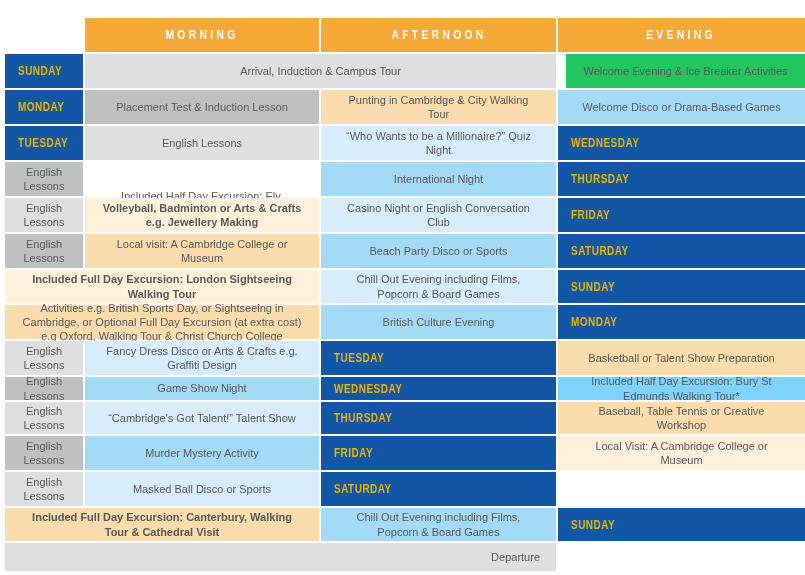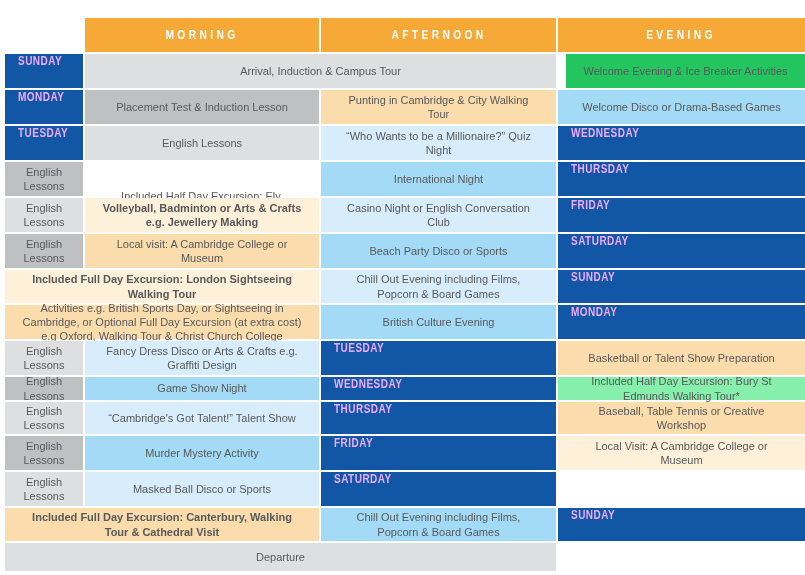--- a/index.html
+++ b/index.html
@@ -30,23 +30,24 @@
     justify-content: center;
     color: #ffffff;
     font-size: 12px;
     font-weight: 700;
     letter-spacing: 4px;
     text-transform: uppercase;
   }
   .col-header > span { transform: scaleX(0.85); transform-origin: center; white-space: nowrap; }
   .day-cell {
     display: flex;
+    align-items: center;
     justify-content: flex-start;
     padding-left: 13px;
-    color: #f0abfc;
+    color: #eab308;
     font-size: 12.5px;
     font-weight: 600;
     letter-spacing: 0.6px;
   }
   .day-cell > span { transform: scaleX(0.8); transform-origin: left center; white-space: nowrap; }
   .cell {
     display: flex;
     align-items: center;
     justify-content: center;
     text-align: center;
@@ -172,21 +173,21 @@
     </div>
     <div class="cell" style="background: rgb(191, 192, 194);">
       <span>English Lessons</span>
     </div>
     <div class="cell" style="background: rgb(163, 218, 245);">
       <span>Game Show Night</span>
     </div>
     <div class="day-cell" style="background: rgb(17, 87, 165);">
       <span>WEDNESDAY</span>
     </div>
-    <div class="cell" style="background: #86efac;">
+    <div class="cell" style="background: #7dd3fc;">
       <span>Included Half Day Excursion: Bury St Edmunds Walking Tour*</span>
     </div>
     <div class="cell" style="background: rgb(222, 223, 224);">
       <span>English Lessons</span>
     </div>
     <div class="cell" style="background: rgb(215, 237, 251); justify-content: center;">
       <span>“Cambridge's Got Talent!” Talent Show</span>
     </div>
     <div class="day-cell" style="background: rgb(17, 87, 165);">
       <span>THURSDAY</span>
@@ -217,16 +218,16 @@
     </div>
     <div class="cell bold" style="background: rgb(251, 220, 172); grid-column: span 2;">
       <span>Included Full Day Excursion: Canterbury, Walking Tour &amp; Cathedral Visit</span>
     </div>
     <div class="cell" style="background: rgb(163, 218, 245);">
       <span>Chill Out Evening including Films, Popcorn &amp; Board Games</span>
     </div>
     <div class="day-cell" style="background: rgb(17, 87, 165);">
       <span>SUNDAY</span>
     </div>
-    <div class="cell" style="background: rgb(222, 223, 224); grid-column: span 3;">
+    <div class="cell" style="background: rgb(222, 223, 224); grid-column: span 3; justify-content: flex-end;">
       <span>Departure</span>
     </div>
   </div>
 
 </body></html>

